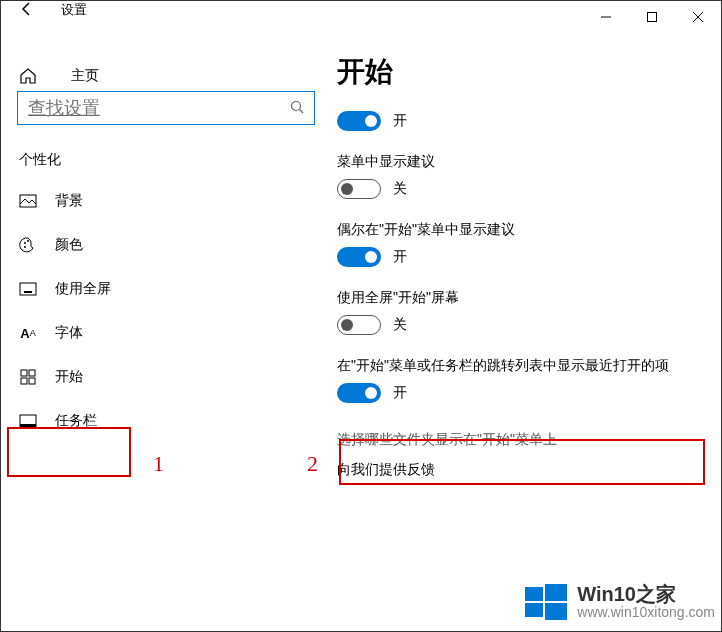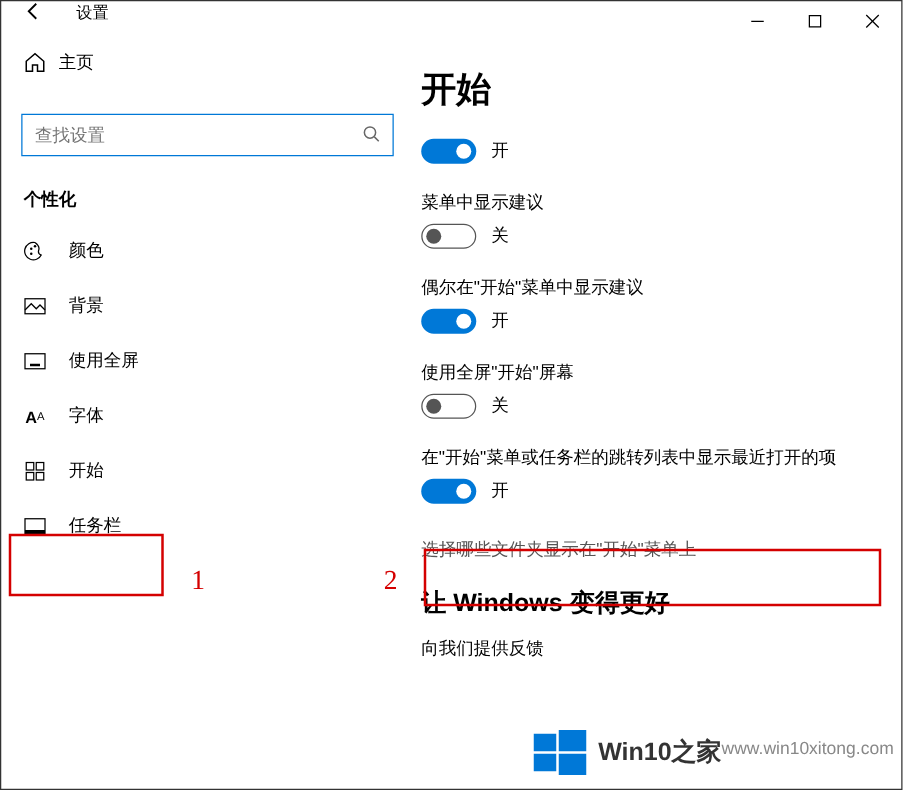--- a/index.html
+++ b/index.html
@@ -20,36 +20,37 @@
     align-items: flex-start;
     padding-left: 18px;
   }
   .back-btn { width: 20px; font-size: 18px; cursor: pointer; }
   .app-title { margin-left: 22px; font-size: 13px; }
   .win-controls { margin-left: auto; display: flex; }
   .win-btn { width: 46px; height: 32px; display: flex; align-items: center; justify-content: center; cursor: pointer; }
   .win-btn svg { width: 12px; height: 12px; }
   .container { display: flex; height: calc(100% - 40px); }
   .sidebar { width: 330px; padding: 0 0 0 0; }
-  .home-row { display: flex; align-items: flex-start; height: 44px; padding-left: 18px; gap: 10px; cursor: pointer; }
+  .home-row { display: flex; align-items: flex-end; height: 44px; padding-left: 18px; gap: 34px; cursor: pointer; }
   .home-row .icon { width: 18px; display:flex; }
   .search-wrap { padding: 6px 16px 10px 16px; }
   .search-box {
     border: 1.5px solid #0078d7;
     height: 34px;
     display: flex; align-items: center;
     padding: 0 10px;
   }
   .search-box input {
     border: none; outline: none; flex: 1;
-    font-size: 14px; color: #666; background: transparent;
+    font-size: 18px; color: #666; background: transparent;
     font-family: inherit;
+    text-decoration: underline;
   }
   .search-box .sicon { color: #666; }
-  .category { padding: 16px 0 10px 18px; font-weight: bold; font-size: 14px; }
+  .category { padding: 16px 0 10px 18px; font-weight: normal; font-size: 14px; }
   .nav-item {
     display: flex; align-items: center;
     height: 44px; padding-left: 18px; gap: 18px;
     cursor: pointer;
   }
   .nav-item .icon { width: 18px; display:flex; align-items:center; justify-content:center; }
   .content { flex: 1; padding: 12px 20px 0 6px; overflow: hidden; }
   .page-title { font-size: 28px; font-weight: 600; margin-bottom: 20px; }
   .setting { margin-bottom: 22px; }
   .setting-label { font-size: 14px; margin-bottom: 8px; }
@@ -93,21 +94,21 @@
     border: 2px solid #d40000;
     pointer-events: none;
   }
   .watermark {
     position: absolute;
     right: 6px; bottom: 6px;
     display: flex; align-items: center; gap: 8px;
     pointer-events: none;
   }
   .watermark-logo { width: 46px; height: 46px; }
-  .watermark-text { display: flex; flex-direction: row; align-items: flex-start; line-height:1.1; }
+  .watermark-text { display: flex; flex-direction: column; align-items: flex-start; line-height:1.1; }
   .wm-title { font-size: 20px; font-weight: bold; color: #333; }
   .wm-url { font-size: 14px; color: #888; }
 </style>
 </head>
 <body>
 
 <div class="titlebar">
   <span class="back-btn">
     <svg viewBox="0 0 16 16" width="16" height="16">
         <path d="M10 2 L4 8 L10 14" stroke="#000" stroke-width="1.5" fill="none"></path>
@@ -152,42 +153,42 @@
               <circle cx="6" cy="6" r="4.5" stroke="#666" stroke-width="1.2" fill="none"></circle>
               <line x1="9.5" y1="9.5" x2="13" y2="13" stroke="#666" stroke-width="1.2"></line>
             </svg>
         </span>
       </div>
     </div>
     <div class="category">个性化</div>
 
     <div class="nav-item">
       <span class="icon">
+          <svg width="18" height="14" viewBox="0 0 18 14">
+            <rect x="1" y="1" width="16" height="12" stroke="#000" fill="none"></rect>
+            <path d="M1 10 L6 5 L10 9 L13 6 L17 10" stroke="#000" fill="none"></path>
+          </svg>
+        </span>
+      <span>背景</span>
+    </div>
+    <div class="nav-item">
+      <span class="icon">
           <svg width="18" height="18" viewBox="0 0 18 18">
             <path d="M9 2 A7 7 0 1 0 14 12 Q11 11 12 8 Q13 5 9 2" stroke="#000" fill="none"></path>
             <circle cx="6" cy="7" r="1" fill="#000"></circle>
             <circle cx="9" cy="5" r="1" fill="#000"></circle>
             <circle cx="6" cy="11" r="1" fill="#000"></circle>
           </svg>
         </span>
       <span>颜色</span>
     </div>
     <div class="nav-item">
       <span class="icon">
           <svg width="18" height="14" viewBox="0 0 18 14">
             <rect x="1" y="1" width="16" height="12" stroke="#000" fill="none"></rect>
-            <path d="M1 10 L6 5 L10 9 L13 6 L17 10" stroke="#000" fill="none"></path>
-          </svg>
-        </span>
-      <span>背景</span>
-    </div>
-    <div class="nav-item">
-      <span class="icon">
-          <svg width="18" height="14" viewBox="0 0 18 14">
-            <rect x="1" y="1" width="16" height="12" stroke="#000" fill="none"></rect>
             <rect x="5" y="9" width="8" height="2" fill="#000"></rect>
           </svg>
         </span>
       <span>使用全屏</span>
     </div>
     <div class="nav-item">
       <span class="icon">
           <span style="font-size:13px;font-weight:bold;">A</span>
           <span style="font-size:9px;">A</span>
         </span>
@@ -262,21 +263,20 @@
       <div class="toggle-row">
         <div class="toggle on">
             <div class="knob"></div>
           </div>
         <span class="toggle-text">开</span>
       </div>
     </div>
 
     <div class="link-row" style="color:#555;">选择哪些文件夹显示在"开始"菜单上</div>
 
-    <div class="section-head">让 Windows 变得更好</div>
     <div class="link-row">向我们提供反馈</div>
   </div>
 </div>
 
 <div class="annot-box1"></div>
 <div class="annot-n1">1</div>
 <div class="annot-n2">2</div>
 <div class="annot-box2"></div>
 
 <div class="watermark">

